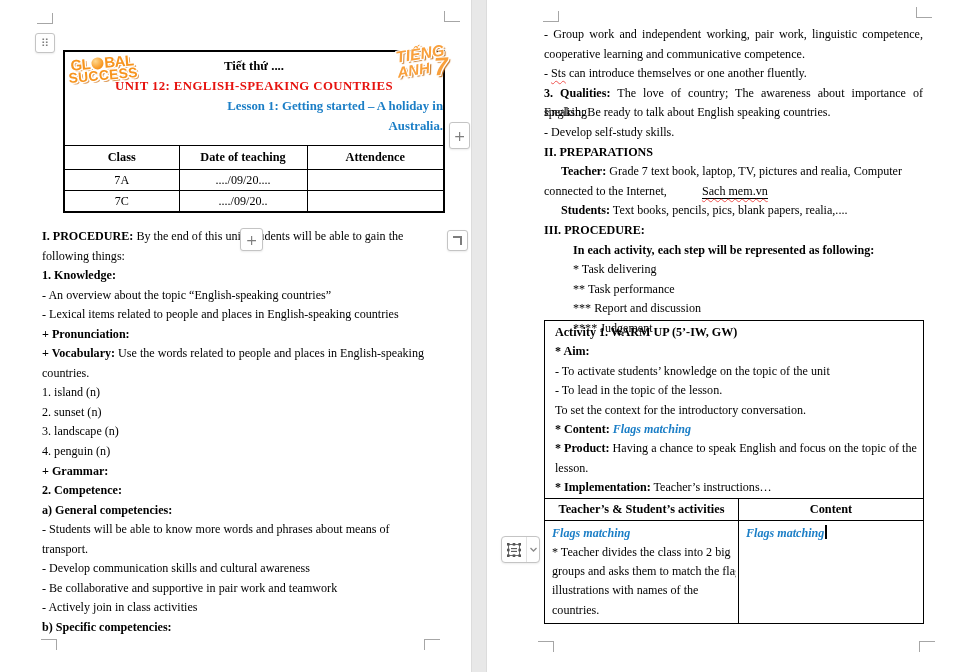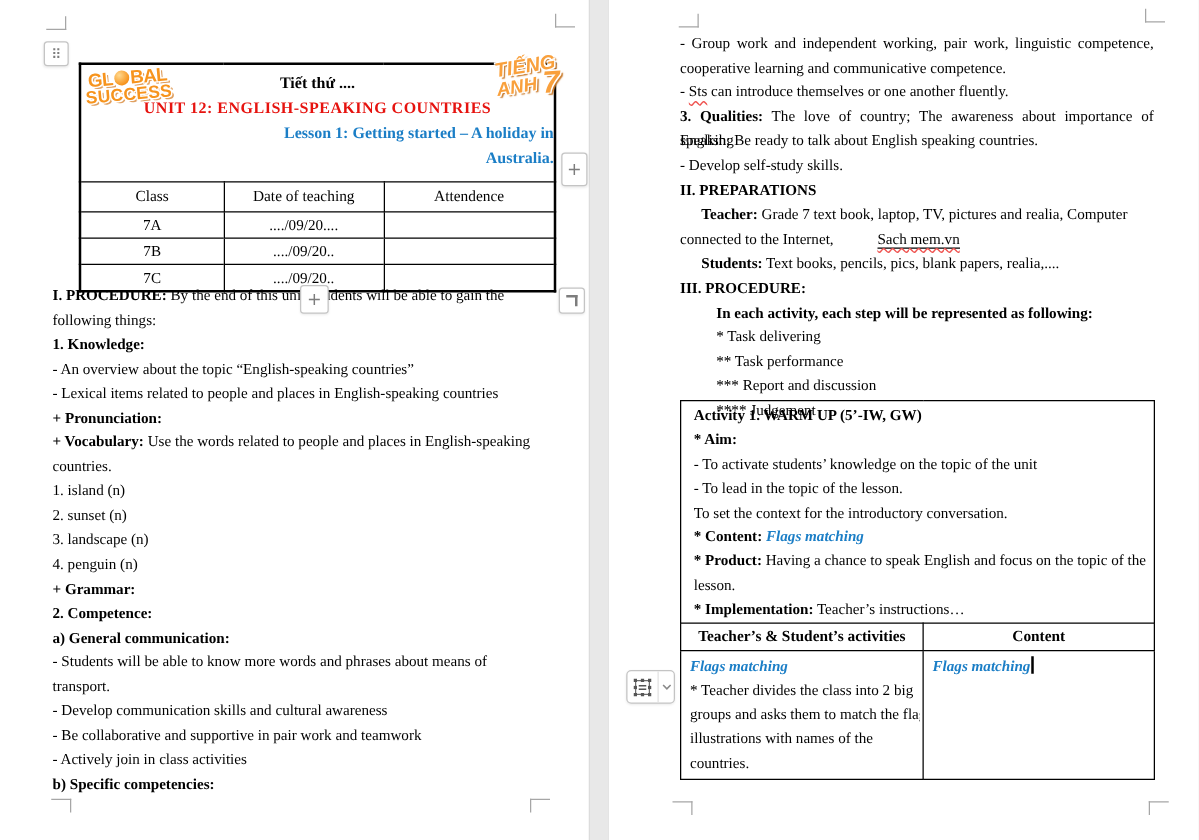--- a/index.html
+++ b/index.html
@@ -26,21 +26,21 @@
     border-collapse:collapse;table-layout:fixed;
     border:2px solid #000;
     font-size:12.1px;
   }
   .class-table td,.class-table th{border:1px solid #000;padding:0;text-align:center;vertical-align:middle;}
   .title-cell{height:93px;position:relative;vertical-align:top !important;}
   .title-line{line-height:20px;font-weight:bold;font-size:12.8px;white-space:nowrap;text-align:center;}
   .title-l1{margin-top:4px;color:#000;}
   .title-l2{color:#e6130f;letter-spacing:.4px;}
   .title-l3,.title-l4{color:#1b7ec6;text-align:right;}
-  .head-row th{height:23px;font-size:12.3px;font-weight:normal;}
+  .head-row th{height:23px;font-size:12.3px;font-weight:bold;}
   .data-row td{height:20px;}
   .row-dotted td{border-bottom:1px dotted #444;}
 
   
   .logo-left{
     position:absolute;left:3px;top:4px;transform:rotate(-5deg);
     font-family:"Liberation Sans","DejaVu Sans",sans-serif;
     color:#f7941d;font-weight:800;line-height:13px;text-align:center;
     text-shadow:-1px -1px 0 #fff,1px -1px 0 #fff,-1px 1px 0 #fff,1px 1px 0 #fff,2px 2px 0 #e0a060;
   }
@@ -133,25 +133,20 @@
     <tr class="head-row">
       <th>Class</th>
       <th>Date of teaching</th>
       <th>Attendence</th>
     </tr>
     <tr class="data-row row-dotted">
       <td>7A</td>
       <td>..../09/20....</td>
       <td></td>
     </tr>
-    <tr class="data-row row-dotted">
-      <td>7B</td>
-      <td>..../09/20..</td>
-      <td></td>
-    </tr>
     <tr class="data-row">
       <td>7C</td>
       <td>..../09/20..</td>
       <td></td>
     </tr>
     </tbody>
   </table>
 
   <div class="body-text">
       <div class="ln"><span class="r-b">I. PROCEDURE:</span><span class="r-n"> By the end of this unit, students will be able to gain the</span></div>
@@ -161,21 +156,21 @@
       <div class="ln"><span class="r-n">- Lexical items related to people and places in English-speaking countries</span></div>
       <div class="ln"><span class="r-b">+ Pronunciation:</span></div>
       <div class="ln"><span class="r-b">+ Vocabulary:</span><span class="r-n"> Use the words related to people and places in English-speaking</span></div>
       <div class="ln"><span class="r-n">countries.</span></div>
       <div class="ln"><span class="r-n">1. island (n)</span></div>
       <div class="ln"><span class="r-n">2. sunset (n)</span></div>
       <div class="ln"><span class="r-n">3. landscape (n)</span></div>
       <div class="ln"><span class="r-n">4. penguin (n)</span></div>
       <div class="ln"><span class="r-b">+ Grammar:</span></div>
       <div class="ln"><span class="r-b">2. Competence:</span></div>
-      <div class="ln"><span class="r-b">a) General communication:</span></div>
+      <div class="ln"><span class="r-b">a) General competencies:</span></div>
       <div class="ln"><span class="r-n">- Students will be able to know more words and phrases about means of</span></div>
       <div class="ln"><span class="r-n">transport.</span></div>
       <div class="ln"><span class="r-n">- Develop communication skills and cultural awareness</span></div>
       <div class="ln"><span class="r-n">- Be collaborative and supportive in pair work and teamwork</span></div>
       <div class="ln"><span class="r-n">- Actively join in class activities</span></div>
       <div class="ln"><span class="r-b">b) Specific competencies:</span></div>
     </div>
 </div>
 
 <div class="page" id="page-right">

